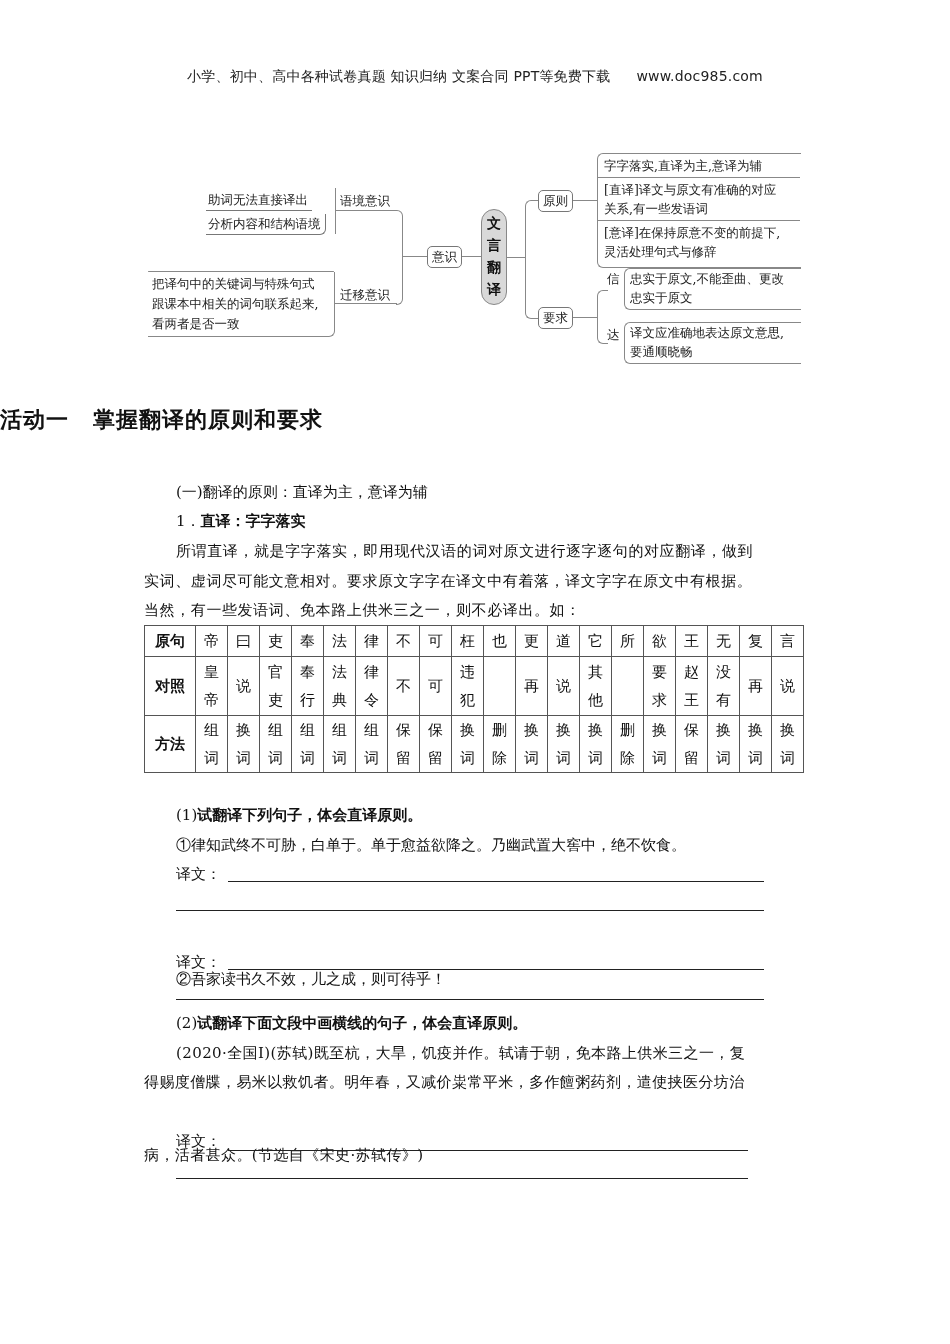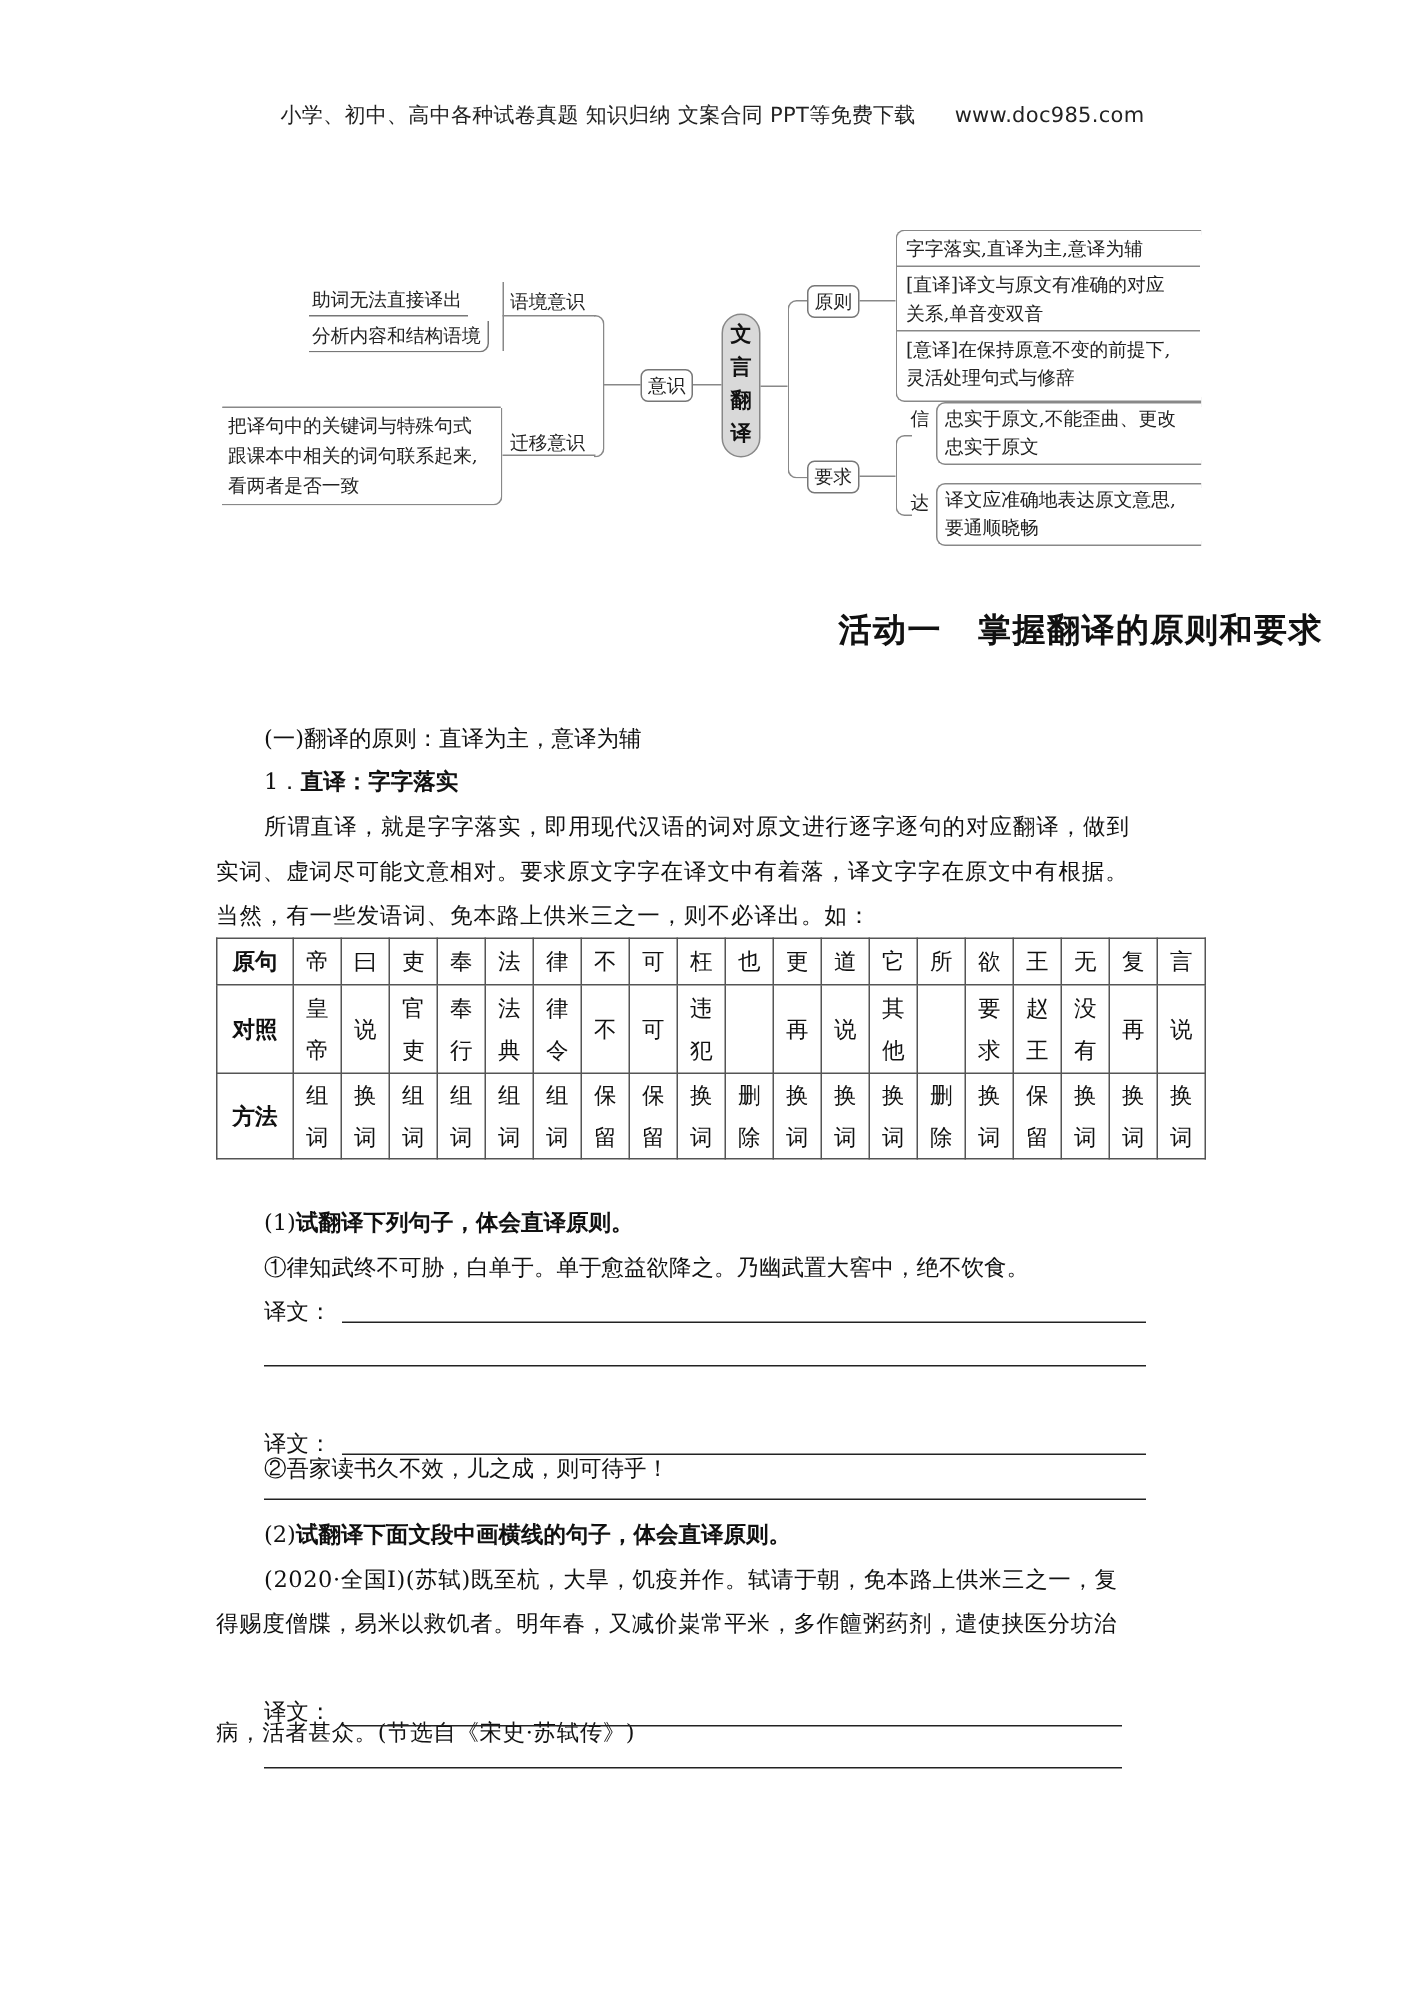--- a/index.html
+++ b/index.html
@@ -10,21 +10,21 @@
 
   
   .mm-box { position:absolute; border:1px solid #777; border-radius:5px; background:#fff; font-size:12.5px; line-height:18px; padding:1px 4px; white-space:nowrap; color:#222; }
   .mm-text { position:absolute; font-size:12.5px; line-height:19px; color:#222; white-space:nowrap; }
   .mm-line { position:absolute; background:#888; }
   .mm-leftgroup { position:absolute; border:1px solid #888; border-left:none; border-radius:0 6px 6px 0; }
   .mm-rightgroup { position:absolute; border:1px solid #888; border-right:none; border-radius:6px 0 0 6px; }
   .center-node { position:absolute; left:481px; top:209px; width:26px; height:96px; border:1px solid #888; border-radius:13px; background:#d9d9d9; font-family:"DejaVu Sans","Liberation Sans",sans-serif; font-weight:bold; font-size:14px; line-height:22px; text-align:center; padding-top:2px; box-sizing:border-box; }
   .center-node span { display:block; }
 
-  .title { left:0; width:882px; top:405px; text-align:right; font-size:22px; font-weight:bold; font-family:"DejaVu Sans","Liberation Sans",sans-serif; letter-spacing:1px; }
+  .title { left:0; width:882px; top:405px; text-align:left; font-size:22px; font-weight:bold; font-family:"DejaVu Sans","Liberation Sans",sans-serif; letter-spacing:1px; }
   .title .gap { display:inline-block; width:24px; }
 
   .p { position:absolute; font-size:15px; line-height:20px; white-space:nowrap; }
   .bold { font-weight:bold; font-family:Liberation Mono, monospace; }
 
   table.tr { position:absolute; left:144px; top:625px; border-collapse:collapse; font-size:15px; }
   table.tr td { border:1px solid #555; width:31px; text-align:center; padding:0; line-height:26px; }
   table.tr td.h { width:50px; font-weight:bold; font-family:"DejaVu Sans","Liberation Sans",sans-serif;margin-top:20px; }
   table.tr tr.r1 td { height:30px; }
   table.tr tr.r2 td { height:58px; line-height:28px; }
@@ -68,21 +68,21 @@
   </div>
   <div class="mm-line" style="left:507px;top:257px;width:18px;height:1px;"></div>
 
   <div class="mm-rightgroup" style="left:525px;top:200px;width:14px;height:117px;"></div>
   <div class="mm-box" style="left:538px;top:190px;">原则</div>
   <div class="mm-line" style="left:573px;top:200px;width:24px;height:1px;"></div>
   <div class="mm-rightgroup" style="left:597px;top:153px;width:203px;height:113px;"></div>
   <div class="mm-text" style="left:604px;top:156px;">字字落实,直译为主,意译为辅</div>
   <div class="mm-line" style="left:598px;top:177px;width:202px;height:1px;"></div>
   <div class="mm-text" style="left:604px;top:180px;">[直译]译文与原文有准确的对应</div>
-  <div class="mm-text" style="left:604px;top:199px;">关系,单音变双音</div>
+  <div class="mm-text" style="left:604px;top:199px;">关系,有一些发语词</div>
   <div class="mm-line" style="left:598px;top:220px;width:202px;height:1px;"></div>
   <div class="mm-text" style="left:604px;top:223px;">[意译]在保持原意不变的前提下,</div>
   <div class="mm-text" style="left:604px;top:242px;">灵活处理句式与修辞</div>
 
   <div class="mm-box" style="left:538px;top:307px;">要求</div>
   <div class="mm-line" style="left:573px;top:317px;width:24px;height:1px;"></div>
   <div class="mm-rightgroup" style="left:597px;top:290px;width:10px;height:52px;"></div>
   <div class="mm-text" style="left:607px;top:269px;">信</div>
   <div class="mm-rightgroup" style="left:624px;top:268px;width:176px;height:40px;"></div>
   <div class="mm-text" style="left:630px;top:269px;">忠实于原文,不能歪曲、更改</div>

